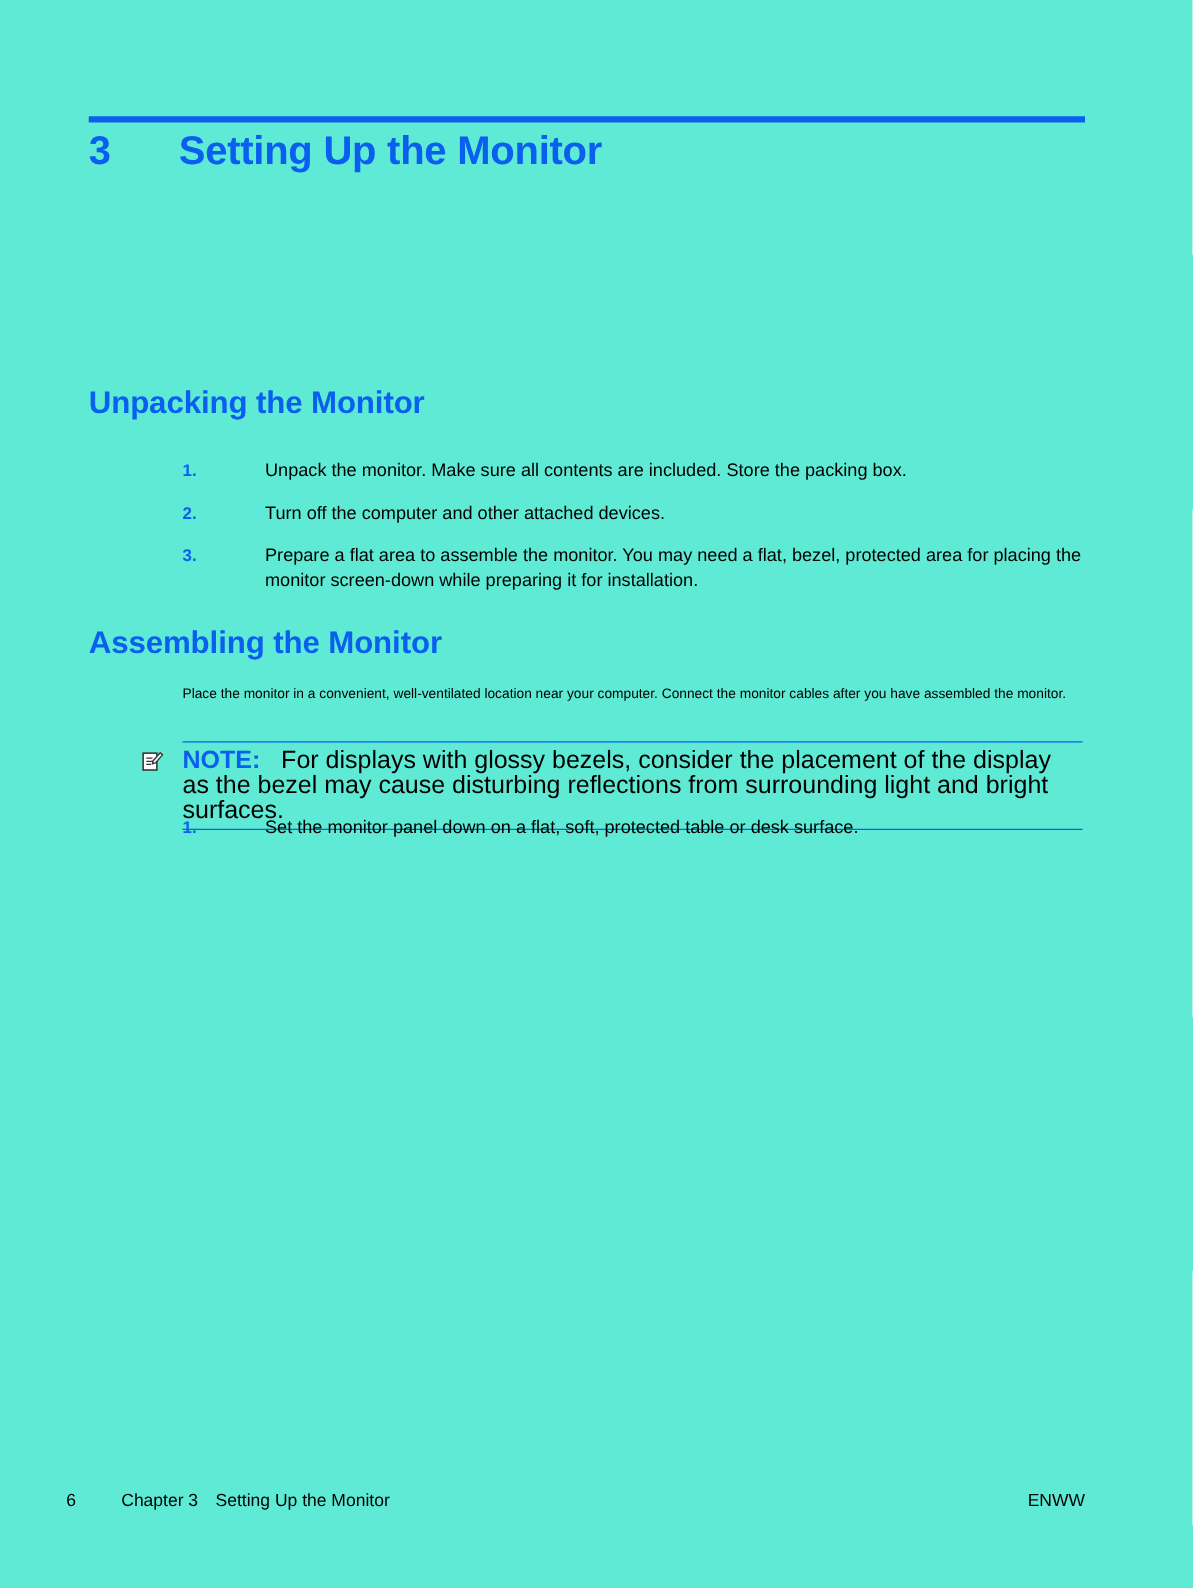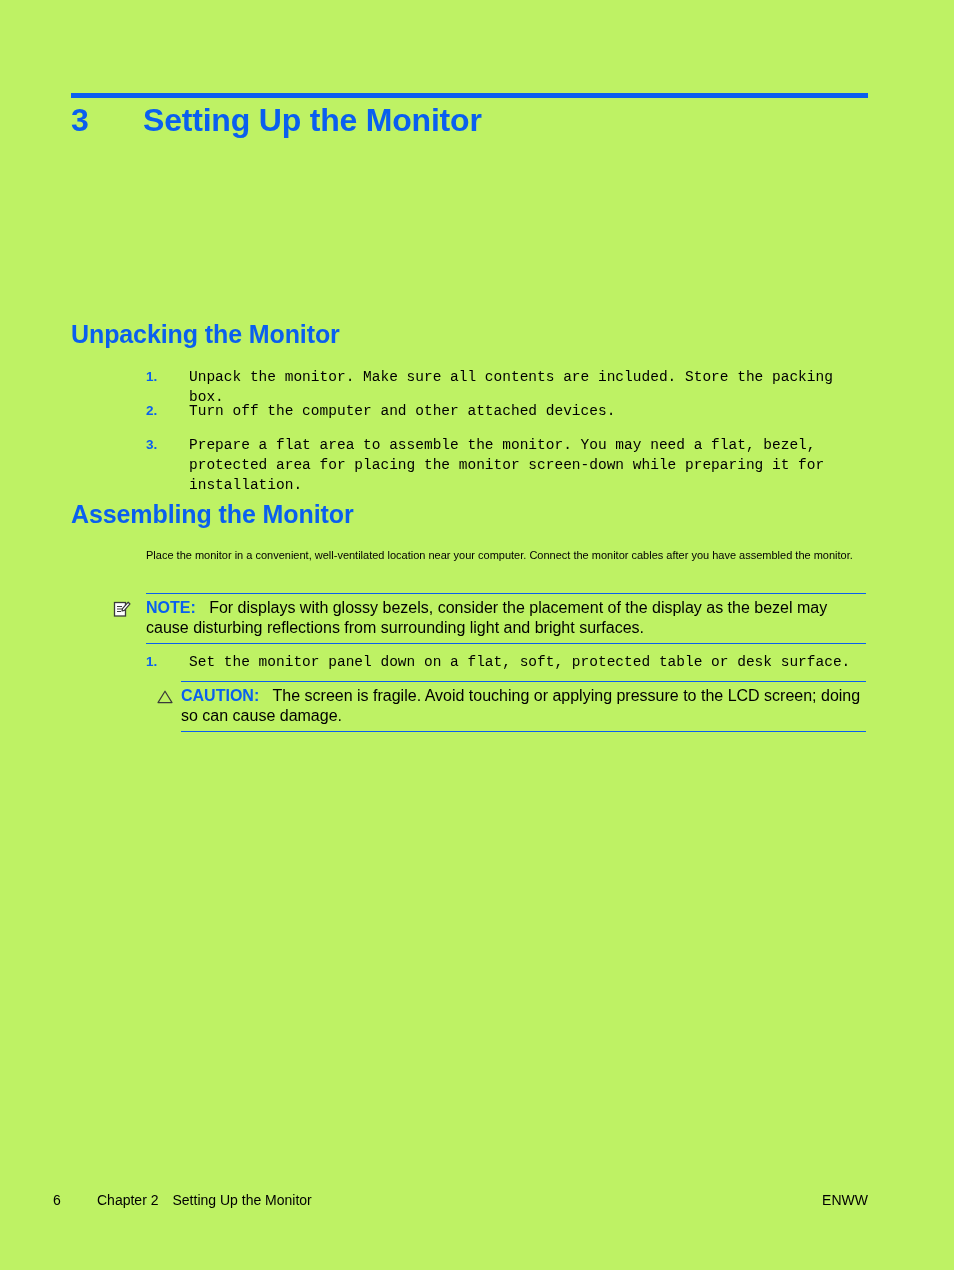--- a/index.html
+++ b/index.html
@@ -9,21 +9,21 @@
   }
   body {
     font-family: "Liberation Sans", sans-serif;
     color: #000000;
     -webkit-font-smoothing: antialiased;
   }
   .page {
     position: relative;
     width: 954px;
     height: 1270px;
-    background: #bef264;
+    background: #5eead4;
     overflow: hidden;
   }
 
   
   .chapter-rule {
     position: absolute;
     left: 71px;
     top: 93px;
     width: 797px;
     height: 5px;
@@ -48,21 +48,21 @@
   
   .h1-section {
     position: absolute;
     left: 71px;
     color: #0a5fef;
     font-size: 25px;
     font-weight: bold;
     letter-spacing: -0.1px;
     white-space: nowrap;
   }
-  #heading-unpacking { top: 320px; }
+  #heading-unpacking { top: 308px; }
   #heading-assembling { top: 500px; }
 
   
   .body-text {
     position: absolute;
     font-size: 11px;
     line-height: 20px;
     color: #000000;
   }
 
@@ -76,32 +76,31 @@
     position: absolute;
     left: 0;
     top: 0;
     width: 28px;
     color: #0a5fef;
     font-weight: bold;
     font-size: 13.5px;
   }
   .list-item .item-text {
     display: block;
-    margin-left: 43px;
-    color: #000000;
-    font-family: Liberation Mono, monospace;
+    margin-left: 66px;
+    color: #000000;
   }
 
   
   .callout {
     position: absolute;
     box-sizing: border-box;
     border-top: 1.2px solid #0a5fef;
     border-bottom: 1.2px solid #0a5fef;
-    font-size: 16px;
+    font-size: 20px;
     line-height: 20px;
     padding: 4px 0 5px 0;
   }
   .callout .callout-body {
     color: #000000;
   }
   .callout .callout-label {
     color: #0a5fef;
     font-weight: bold;
   }
@@ -186,29 +185,21 @@
       </svg>
     </span>
     <span class="callout-body"><span class="callout-label">NOTE:</span><span>For displays with glossy bezels, consider the placement of the display as the bezel may cause disturbing reflections from surrounding light and bright surfaces.</span></span>
   </div>
 
   <div class="list-item" style="left:146px; top:652px; width:722px;">
     <span class="marker">1.</span>
     <span class="item-text">Set the monitor panel down on a flat, soft, protected table or desk surface.</span>
   </div>
 
-  <div class="callout" id="caution-callout" style="left:181px; top:681px; width:685px;">
-    <span class="callout-icon">
-      <svg width="18" height="18" viewBox="0 0 18 18" xmlns="http://www.w3.org/2000/svg">
-        <path d="M9 3.2 L16 14.6 L2 14.6 Z" fill="none" stroke="#3a3a3a" stroke-width="1.2" stroke-linejoin="round"></path>
-      </svg>
-    </span>
-    <span class="callout-body"><span class="callout-label">CAUTION:</span><span>The screen is fragile. Avoid touching or applying pressure to the LCD screen; doing so can cause damage.</span></span>
-  </div>
 
   <div class="footer">
     <div class="footer-left">
-      <span class="pagenum">6</span><span class="chaplabel">Chapter 2</span><span class="chaptitle">Setting Up the Monitor</span>
+      <span class="pagenum">6</span><span class="chaplabel">Chapter 3</span><span class="chaptitle">Setting Up the Monitor</span>
     </div>
     <div class="footer-right">ENWW</div>
   </div>
 
 </div>
 
 </body></html>

